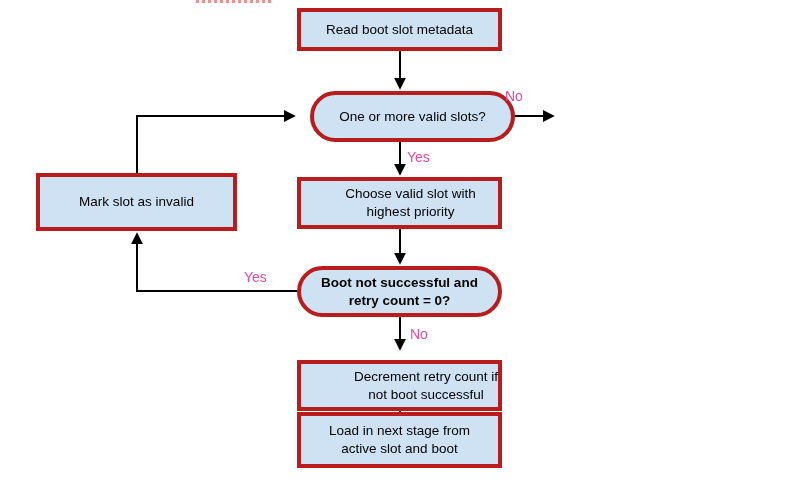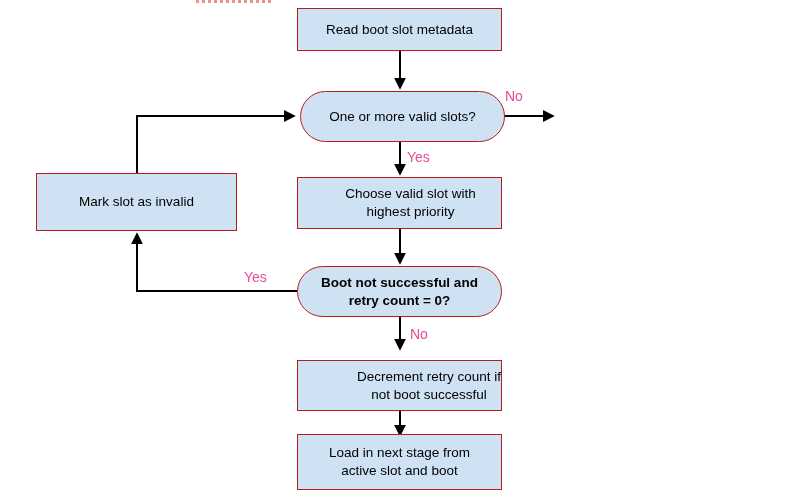--- a/index.html
+++ b/index.html
@@ -13,21 +13,21 @@
   }
   .overlay {
     position: absolute;
     left: 0; top: 0;
     width: 786px; height: 491px;
   }
   .node {
     position: absolute;
     box-sizing: border-box;
     background: #cfe2f3;
-    border: 1px solid #b91c1c;
+    border: 4px solid #b91c1c;
     display: flex;
     align-items: center;
     justify-content: center;
     text-align: center;
     font-size: 13.5px;
     line-height: 1.3;
     color: #000000;
     white-space: pre-line;
   }
   .stadium { border-radius: 27px; }
@@ -85,21 +85,21 @@
     <path d="M297,291 L137,291 L137,234" marker-end="url(#ah)"></path>
     <path d="M137,173 L137,116 L294,116" marker-end="url(#ah)"></path>
     <path d="M400,317 L400,349" marker-end="url(#ah)"></path>
     <path d="M400,403 L400,435" marker-end="url(#ah)"></path>
   </svg>
 
   <div class="node" style="left:297px; top:8px; width:205px; height:43px;">
     <span>Read boot slot metadata</span>
   </div>
 
-  <div class="node stadium" style="left:300px; top:91px; width:205px; height:51px;">
+  <div class="node stadium" style="left:310px; top:91px; width:205px; height:51px;">
     <span>One or more valid slots?</span>
   </div>
 
 
   <div class="node" style="left:297px; top:177px; width:205px; height:52px;padding-left:22px;">
     <span>Choose valid slot with
 highest priority</span>
   </div>
 
   <div class="node" style="left:36px; top:173px; width:201px; height:58px;">
@@ -109,21 +109,21 @@
   <div class="node stadium" style="left:297px; top:266px; width:205px; height:51px;font-weight:bold;">
     <span>Boot not successful and
 retry count = 0?</span>
   </div>
 
   <div class="node" style="left:297px; top:360px; width:205px; height:51px;justify-content:flex-end;">
     <span>Decrement retry count if
 not boot successful</span>
   </div>
 
-  <div class="node" style="left:297px; top:434px; width:205px; height:56px;">
+  <div class="node" style="left:297px; top:412px; width:205px; height:56px;">
     <span>Load in next stage from
 active slot and boot</span>
   </div>
 
   <div class="edge-label" style="left:505px; top:88px;">No</div>
   <div class="edge-label" style="left:407px; top:149px;">Yes</div>
   <div class="edge-label" style="left:244px; top:269px;">Yes</div>
   <div class="edge-label" style="left:410px; top:326px;">No</div>
 
 </div>

